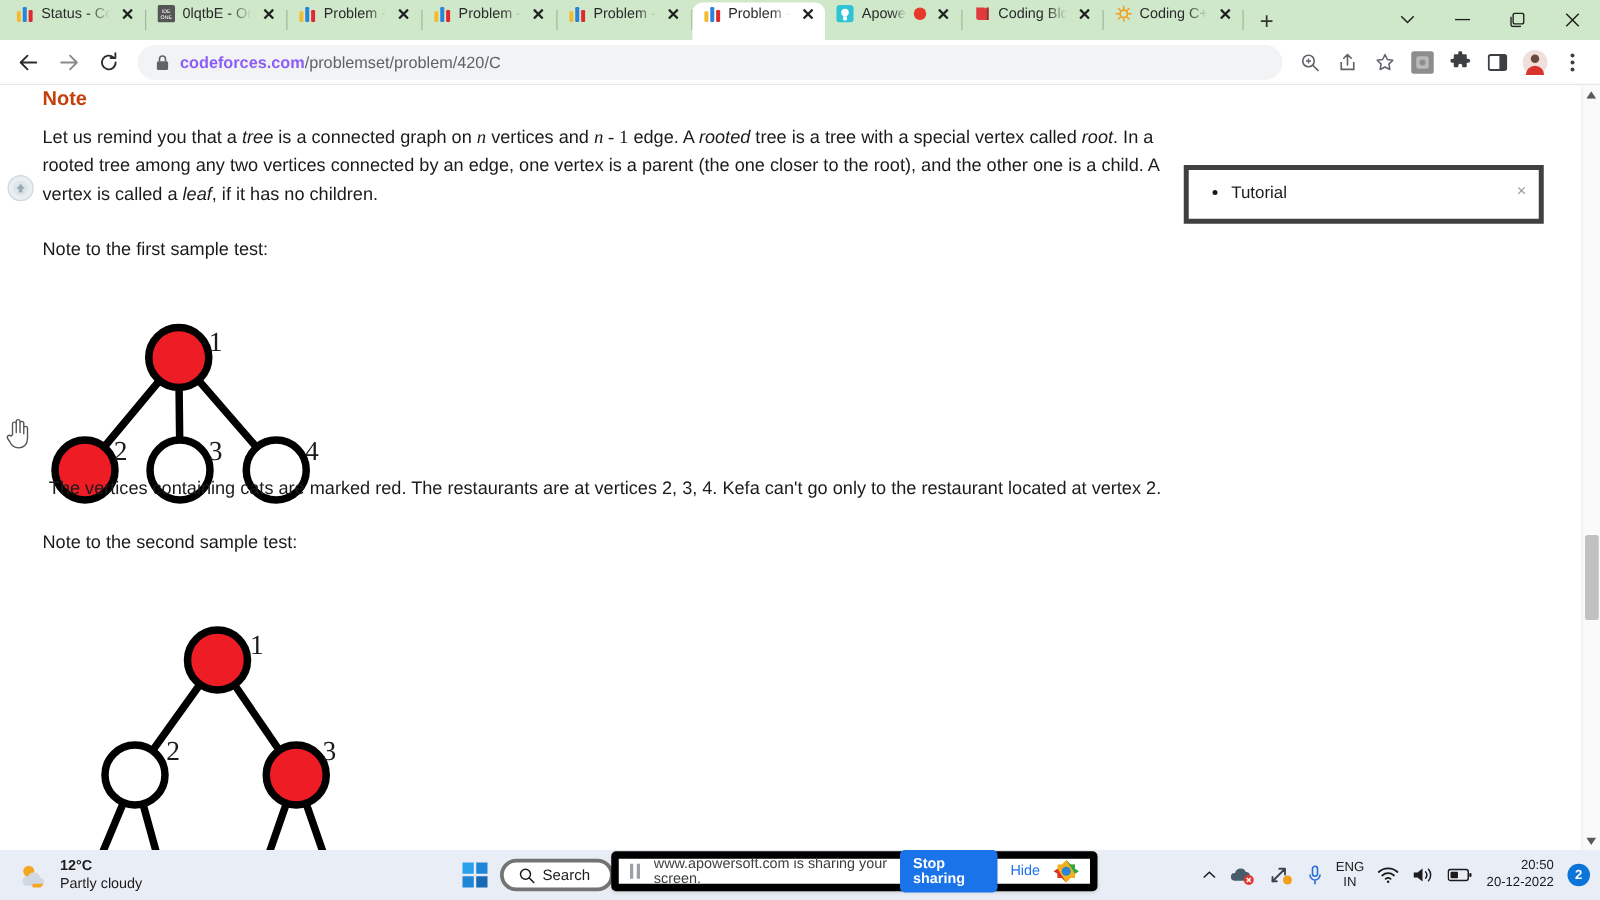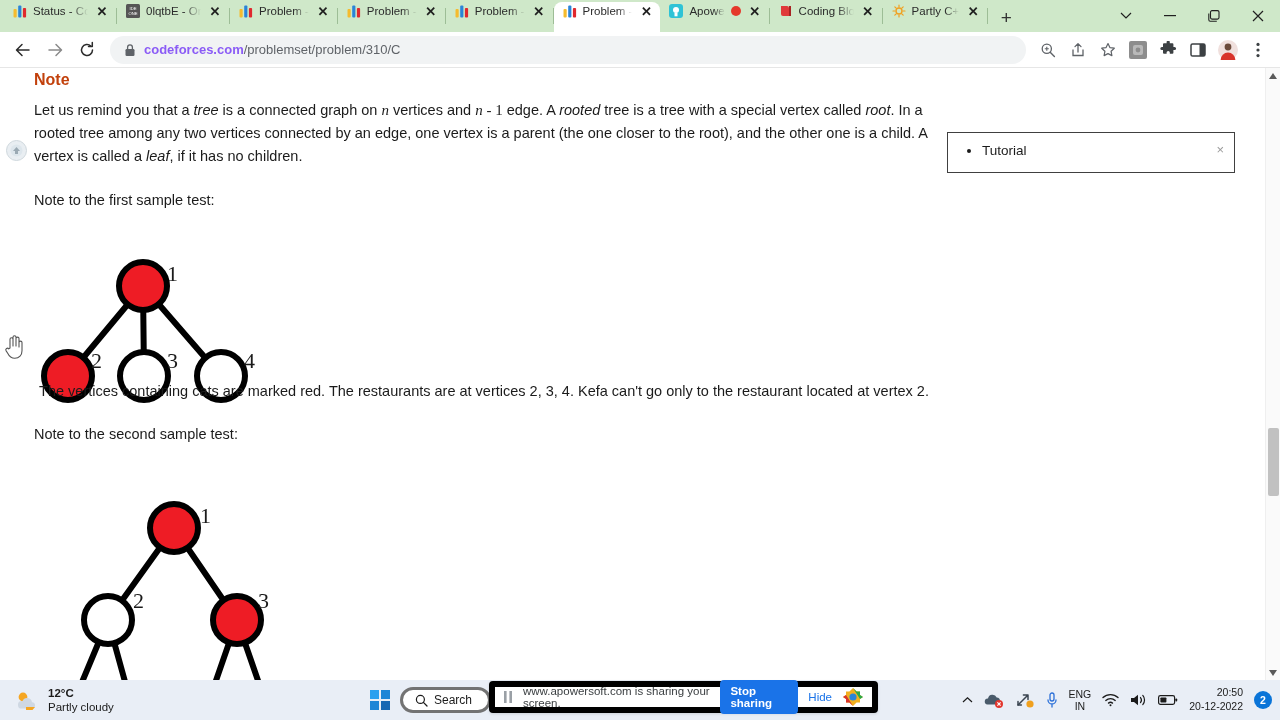--- a/index.html
+++ b/index.html
@@ -102,21 +102,21 @@
   .scroll-top {
     position:absolute; left:6px; top:72px; width:21px; height:21px; border-radius:50%;
     background:#e9eef2; border:1px solid #cfd8dd;
     display:flex;align-items:center;justify-content:center;
   }
 
   .cursor { position:absolute; left:3px; top:266px; width:22px; height:26px; }
 
   .sidebox {
     position:absolute; left:947px; top:64px; width:288px;
-    border:1px solid #404040; background:#fff; padding: 10px 12px 14px 12px;
+    border:4px solid #404040; background:#fff; padding: 10px 12px 14px 12px;
   }
   .sidebox ul { margin:0; padding-left: 22px; }
   .sidebox li { font-size:13.5px; color:#1b1b1b; }
   .sidebox .closex {
     position:absolute; right:10px; top:9px; font-size:13px; color:#9a9a9a;
   }
 
   
   .vscroll { position:absolute; right:0; top:0; width:15px; height:612px; background:#fafafa; border-left:1px solid #efefef;}
   .vscroll .arrow { height:15px; display:flex;align-items:center;justify-content:center;color:#5a5a5a;font-size:8px;}
@@ -283,21 +283,21 @@
               <line x1="7" y1="11" x2="7" y2="13"></line>
               <line x1="1" y1="7" x2="3" y2="7"></line>
               <line x1="11" y1="7" x2="13" y2="7"></line>
               <line x1="2.8" y1="2.8" x2="4.2" y2="4.2"></line>
               <line x1="9.8" y1="9.8" x2="11.2" y2="11.2"></line>
               <line x1="11.2" y1="2.8" x2="9.8" y2="4.2"></line>
               <line x1="4.2" y1="9.8" x2="2.8" y2="11.2"></line>
             </g>
           </svg>
       </span>
-      <span class="tab-title">Partly C+</span>
+      <span class="tab-title">Coding C+</span>
       <span class="tabclose">✕</span>
     </div>
     <div class="tab-sep"></div>
 
     <div class="newtab">+</div>
 
     <div class="win-ctrls">
       <div class="win-btn">
         <svg width="12" height="8" viewBox="0 0 12 8">
             <path d="M1 1l5 5 5-5" fill="none" stroke="#202020" stroke-width="1.2"></path>
@@ -340,21 +340,21 @@
         </svg>
     </div>
 
     <div class="omnibox">
       <span>
         <svg width="12" height="14" viewBox="0 0 12 14">
             <rect x="1.5" y="6" width="9" height="7" rx="1.2" fill="#5f6368"></rect>
             <path d="M3.6 6V4.2a2.4 2.4 0 0 1 4.8 0V6" fill="none" stroke="#5f6368" stroke-width="1.3"></path>
           </svg>
       </span>
-      <span class="omni-url"><b>codeforces.com</b><span>/problemset/problem/310/C</span></span>
+      <span class="omni-url"><b>codeforces.com</b><span>/problemset/problem/420/C</span></span>
     </div>
 
     <div class="tb-icon">
       <svg width="16" height="16" viewBox="0 0 16 16">
           <circle cx="6.8" cy="6.8" r="4.6" fill="none" stroke="#5f6368" stroke-width="1.3"></circle>
           <path d="M10.2 10.2L14.4 14.4" stroke="#5f6368" stroke-width="1.4" stroke-linecap="round"></path>
           <path d="M4.8 6.8h4M6.8 4.8v4" stroke="#5f6368" stroke-width="1.1"></path>
         </svg>
     </div>
     <div class="tb-icon">

